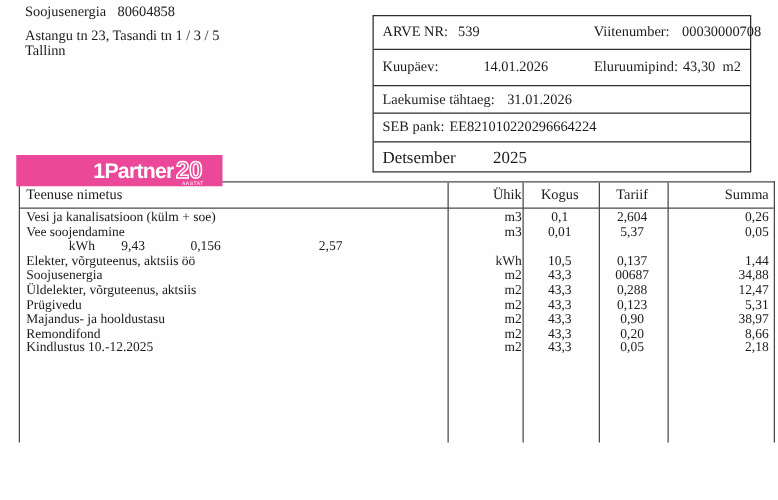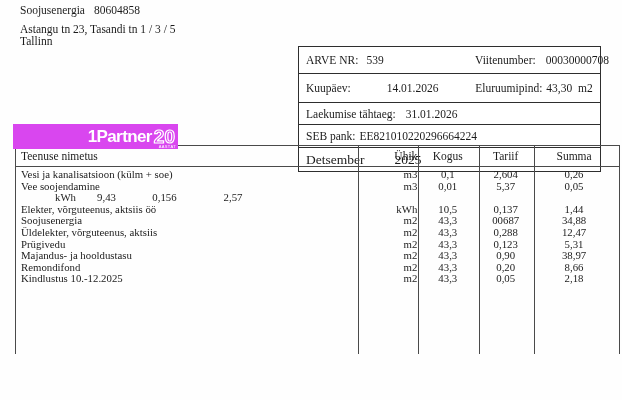--- a/index.html
+++ b/index.html
@@ -7,34 +7,34 @@
     width:622px; height:400px; position:relative; overflow:hidden;
     background:#fefefe; color:#1b1b1b;
     font-family:"Liberation Serif", serif;
   }
   
   .sender { position:absolute; left:20px; top:4px; font-size:11.5px; line-height:12px; }
   .sender .l1 { margin-bottom:7px; }
   .sender .l1 .code { margin-left:9px; }
   .sender .l2 { margin-bottom:0px; }
   
-  .info-box { position:absolute; left:298px; top:12px; width:301px; border:1px solid #2e2e2e; background:#fff;margin-top:34px; }
+  .info-box { position:absolute; left:298px; top:12px; width:301px; border:1px solid #2e2e2e; background:#fff; }
   .ib-row { position:relative; border-bottom:1px solid #2e2e2e; font-size:11.5px; display:flex; align-items:center; }
   .ib-row:last-child { border-bottom:none; }
   .r1 { height:26px; } .r2 { height:28px;gap:22px; } .r3 { height:21px; } .r4 { height:22px; } .r5 { height:23px; }
   .ib-row .lab { margin-left:7px; white-space:pre; }
   .ib-row .val { white-space:pre; }
   .gap8 { margin-left:8px; } .gap14 { margin-left:14px; } .gap10 { margin-left:10px; } .gap4 { margin-left:4px; } .gap30 { margin-left:30px; }
   .ib-right { position:absolute; left:159px; top:50%; transform:translateY(-50%); white-space:pre; }
   .ib-row.bold { font-weight:normal; font-size:13.5px; }
   
   .logo {
     position:absolute; left:13px; top:124px; width:165px; height:25px;
-    background:#d946ef; z-index:5; display:flex; align-items:center; justify-content:flex-end;
-    padding-right:3px; box-sizing:border-box; font-family:"Liberation Sans", sans-serif;
+    background:#ec4899; z-index:5; display:flex; align-items:center; justify-content:flex-end;
+    padding-right:16px; box-sizing:border-box; font-family:"Liberation Sans", sans-serif;
   }
   .logo .brand { color:#ffffff; font-weight:bold; font-size:17px; letter-spacing:-0.6px; line-height:1; }
   .logo .anniv {
     position:relative; margin-left:2px; font-weight:bold; font-size:19px; line-height:1;
     color:transparent; -webkit-text-stroke:1.2px #ffffff;
   }
   .logo .anniv-sub {
     position:absolute; right:-1px; bottom:-3px; font-size:4px; font-weight:normal;
     color:#ffffff; -webkit-text-stroke:0; letter-spacing:0.4px;
   }
@@ -47,21 +47,21 @@
   .vline { position:absolute; top:0; bottom:0; width:1px; background:#4a4a4a; }
   .v1 { left:342px; } .v2 { left:402px; } .v3 { left:463px; } .v4 { left:518px; }
   .thead { display:flex; height:21px; align-items:center; border-bottom:1px solid #4a4a4a; box-sizing:border-box; font-size:11.5px; }
   .tbody { padding-top:2px; }
   .trow { display:flex; font-size:10.8px; line-height:11.6px; }
   .c { box-sizing:border-box; }
   .c0 { width:342px; padding-left:5px; }
   .c1 { width:60px; text-align:right; }
   .c2 { width:61px; text-align:center; }
   .c3 { width:55px; text-align:center; }
-  .c4 { width:86px; text-align:center; padding-right:4px; }
+  .c4 { width:86px; text-align:right; padding-right:4px; }
 </style>
 </head>
 <body>
 
 <div class="sender">
   <div class="l1">
     <span>Soojusenergia</span><span class="code">80604858</span>
   </div>
   <div class="l2">Astangu tn 23, Tasandi tn 1 / 3 / 5</div>
   <div class="l3">Tallinn</div>

